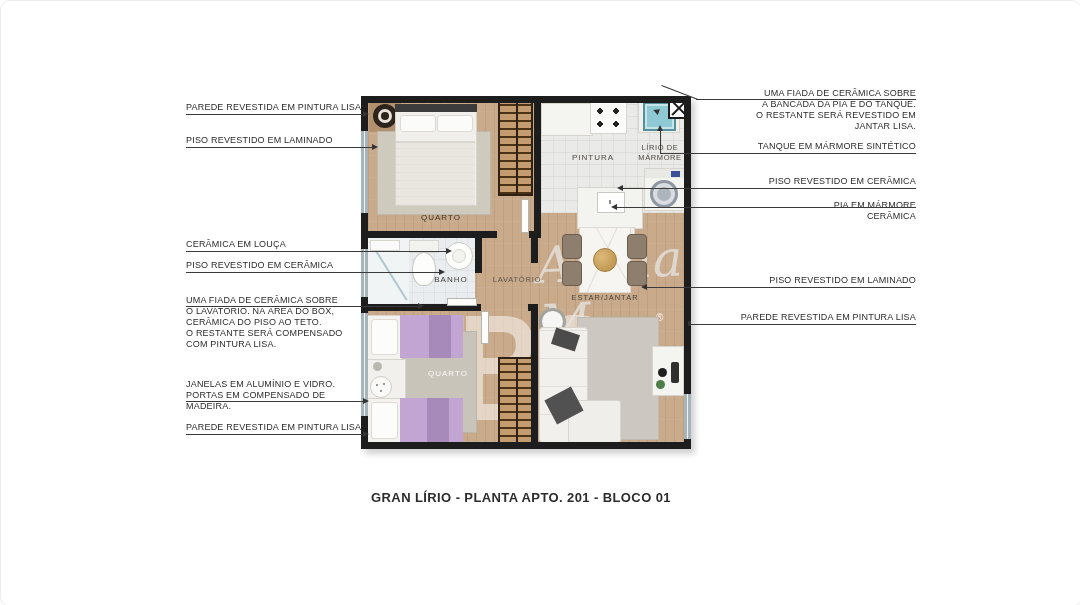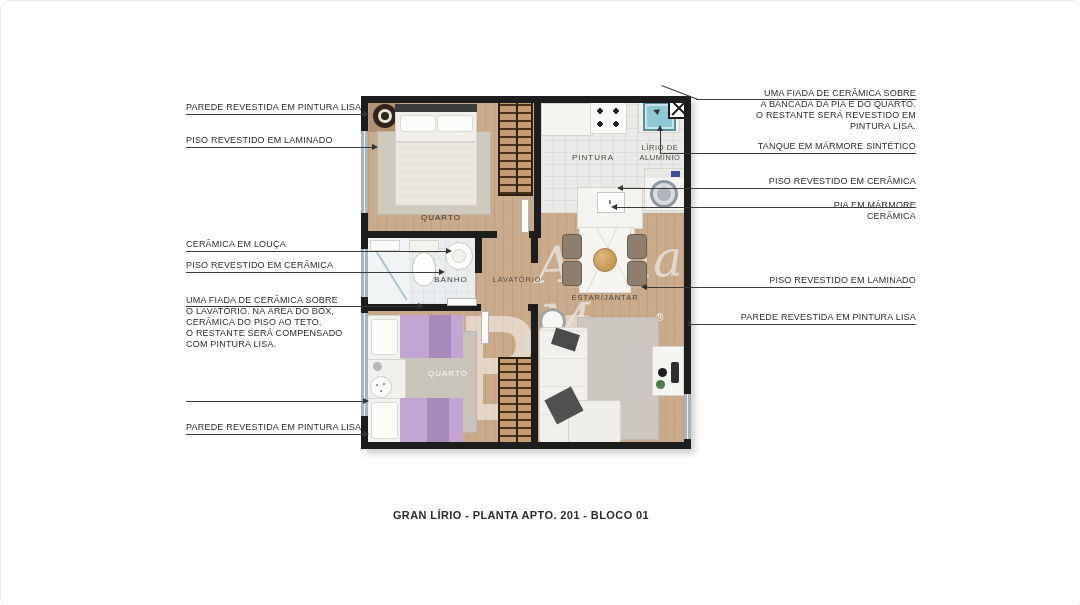--- a/index.html
+++ b/index.html
@@ -13,21 +13,21 @@
   .ann{position:absolute;font-size:9px;line-height:11px;letter-spacing:.2px;color:#2b2b2b;white-space:nowrap;}
   .ann.right{text-align:right;}
   .lead{position:absolute;height:1px;background:#3a3a3a;}
   .lead-v{position:absolute;width:1px;background:#3a3a3a;}
   .arr{position:absolute;width:0;height:0;border-style:solid;}
   .arr-r{border-width:3.5px 0 3.5px 6px;border-color:transparent transparent transparent #333;}
   .arr-l{border-width:3.5px 6px 3.5px 0;border-color:transparent #333 transparent transparent;}
   .arr-u{border-width:0 3.5px 6px 3.5px;border-color:transparent transparent #333 transparent;}
   .tick{position:absolute;width:3px;height:5px;background:#333;}
   .caption{position:absolute;left:330px;top:489px;width:380px;text-align:center;
-    font-size:11px;letter-spacing:.4px;color:#2c2c2c;font-weight:bold;margin-top:19px;}
+    font-size:13px;letter-spacing:.4px;color:#2c2c2c;font-weight:bold;}
   
   .plan-shadow{position:absolute;left:360px;top:95px;width:330px;height:353px;
     box-shadow:4px 5px 6px rgba(0,0,0,.18);}
   .wall{position:absolute;background:#1d1d1d;}
   .win-v{position:absolute;background:linear-gradient(90deg,#a7b4b9 0 2.5px,#eef2f2 2.5px 4px,#a7b4b9 4px 7px);}
   .floor-wood{position:absolute;background-color:#c9ab8c;background-image:
     repeating-linear-gradient(90deg,rgba(90,60,35,.10) 0 1px,transparent 1px 9px),
     repeating-linear-gradient(0deg,rgba(255,255,255,.05) 0 1px,transparent 1px 22px);}
   .floor-tile{position:absolute;background-color:#eaeae8;background-image:
     repeating-linear-gradient(90deg,rgba(0,0,0,.05) 0 1px,transparent 1px 12px),
@@ -94,21 +94,21 @@
       <div class="circ" style="left:5px;top:11px;width:22px;height:22px;border:3px solid #8f97a1;background:#d9dce0;"></div>
       <div class="circ" style="left:12px;top:18px;width:14px;height:14px;background:#aeb4bc;"></div>
     </div>
     <div class="white-box" style="left:216px;top:91px;width:64px;height:40px;background:#f3f3f0;"></div>
     <div class="abs" style="left:236px;top:96px;width:26px;height:19px;background:#ffffff;border:1px solid #c8c8c3;"></div>
     <div class="abs" style="left:248px;top:104px;width:2px;height:4px;background:#8a8a86;"></div>
     <div class="white-box" style="left:226px;top:131px;width:46px;height:20px;background:#f0f0ed;"></div>
     <div class="room-label" style="left:192px;top:57px;width:80px;color:#4c463e;">PINTURA</div>
     <div class="room-label" style="left:270px;top:47px;width:58px;font-size:7.5px;line-height:9.5px;letter-spacing:.6px;color:#4c463e;">
       <div>LÍRIO DE</div>
-      <div>ALUMÍNIO</div>
+      <div>MÁRMORE</div>
     </div>
 
     <div class="abs" style="left:7px;top:142px;width:41px;height:66px;background:#f0f4f5;"></div>
     <div class="abs" style="left:10px;top:145px;width:69px;height:1.5px;background:rgba(120,160,175,.55);transform:rotate(58deg);transform-origin:left top;"></div>
     <div class="white-box" style="left:9px;top:144px;width:28px;height:9px;background:#fafafa;"></div>
     <div class="white-box" style="left:48px;top:144px;width:28px;height:11px;background:#f2f2ef;"></div>
     <div class="abs" style="left:51px;top:156px;width:22px;height:32px;background:#fdfdfc;border:1px solid #c9c8c2;border-radius:50% 50% 45% 45%;"></div>
     <div class="circ" style="left:84px;top:146px;width:26px;height:26px;background:#fdfdfc;border:1px solid #c9c8c2;"></div>
     <div class="circ" style="left:91px;top:153px;width:12px;height:12px;background:#f2f2ee;border:1px solid #d5d4ce;"></div>
     <div class="room-label" style="left:60px;top:179px;width:60px;color:#44403a;">BANHO</div>
@@ -205,34 +205,39 @@
   <div class="ann" style="left:185px;top:294px;">
     <div>UMA FIADA DE CERÂMICA SOBRE</div>
     <div>O LAVATÓRIO. NA ÁREA DO BOX,</div>
     <div>CERÂMICA DO PISO AO TETO.</div>
     <div>O RESTANTE SERÁ COMPENSADO</div>
     <div>COM PINTURA LISA.</div>
   </div>
   <div class="lead" style="left:185px;top:305px;width:232px;"></div>
   <div class="arr arr-r" style="left:417px;top:302px;"></div>
 
+  <div class="ann" style="left:185px;top:378px;">
+    <div>JANELAS EM ALUMÍNIO E VIDRO.</div>
+    <div>PORTAS EM COMPENSADO DE</div>
+    <div>MADEIRA.</div>
+  </div>
   <div class="lead" style="left:185px;top:400px;width:177px;"></div>
   <div class="arr arr-r" style="left:362px;top:397px;"></div>
 
   <div class="ann" style="left:185px;top:421px;">
     <div>PAREDE REVESTIDA EM PINTURA LISA</div>
   </div>
   <div class="lead" style="left:185px;top:433px;width:177px;"></div>
   <div class="arr arr-r" style="left:362px;top:430px;"></div>
 
   <div class="ann right" style="right:165px;top:87px;">
     <div>UMA FIADA DE CERÂMICA SOBRE</div>
-    <div>A BANCADA DA PIA E DO QUARTO.</div>
+    <div>A BANCADA DA PIA E DO TANQUE.</div>
     <div>O RESTANTE SERÁ REVESTIDO EM</div>
-    <div>PINTURA LISA.</div>
+    <div>JANTAR LISA.</div>
   </div>
   <div class="lead" style="left:695px;top:98px;width:220px;"></div>
   <div class="lead" style="left:658px;top:98px;width:39px;transform:rotate(21deg);transform-origin:right center;"></div>
   <div class="arr arr-l" style="left:652px;top:107px;transform:rotate(21deg);"></div>
 
   <div class="ann right" style="right:165px;top:140px;">
     <div>TANQUE EM MÁRMORE SINTÉTICO</div>
   </div>
   <div class="lead" style="left:659px;top:152px;width:256px;"></div>
   <div class="lead-v" style="left:659px;top:130px;height:22px;"></div>

